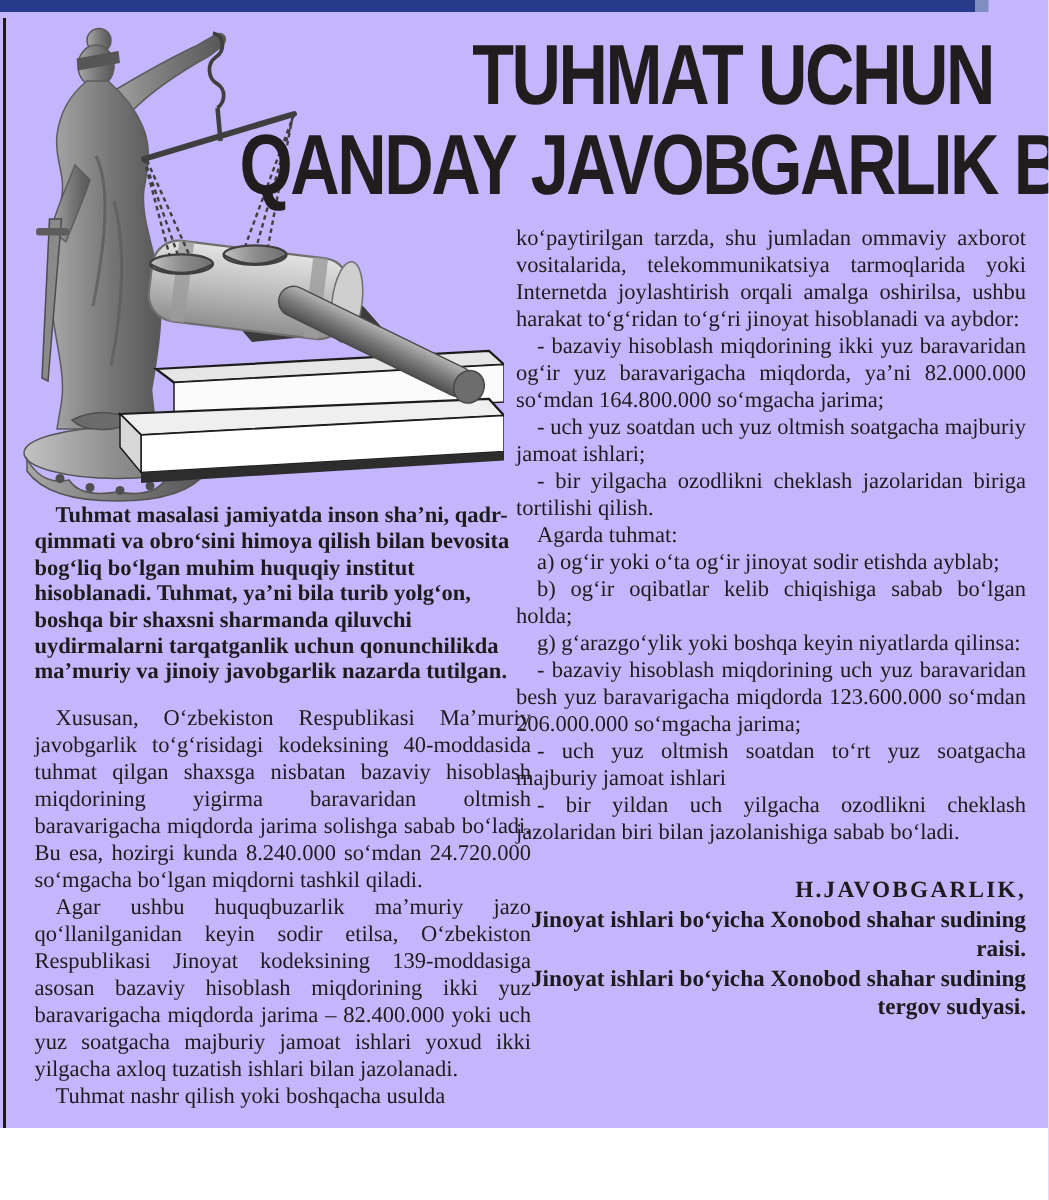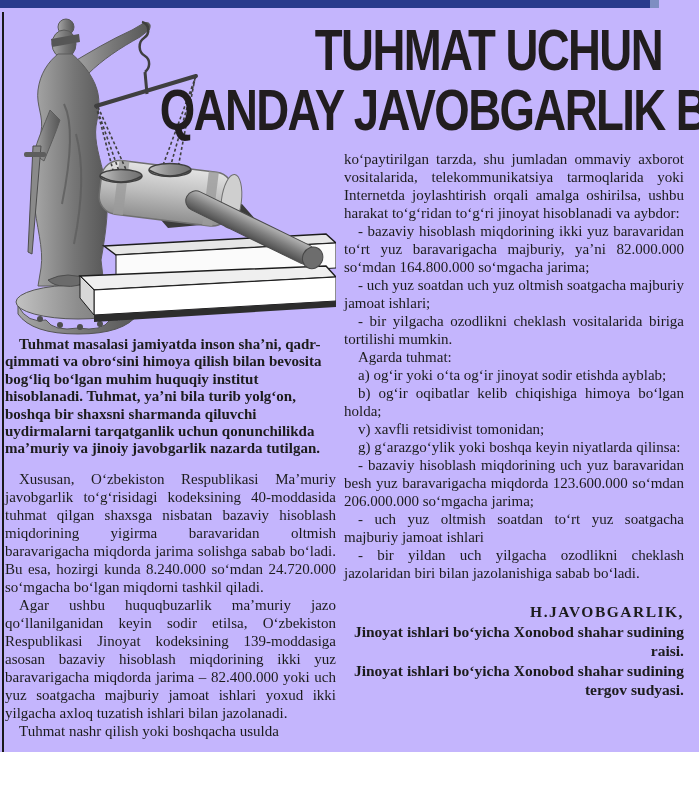--- a/index.html
+++ b/index.html
@@ -29,21 +29,21 @@
     transform:scaleX(0.80);
     transform-origin:100% 50%;
     letter-spacing:-2px;
     font-size:57px;
   }
   .title .t1{margin-right:30px;margin-bottom:3px;}
 
   .photo{position:absolute;left:4px;top:14px;width:332px;height:322px;}
 
   .col{position:absolute;font-size:15px;line-height:18px;text-align:justify;}
-  .col-left{left:5px;top:336px;width:331px;}
+  .col-left{left:23px;top:336px;width:331px;}
   .col-right{left:344px;top:150px;width:340px;}
 
   .intro{
     font-weight:bold;
     text-align:left;
     font-size:15px;
     line-height:17.4px;
     text-indent:14px;
     margin:0 0 10px 0;
   }
@@ -161,27 +161,26 @@
 
   <div class="col col-left">
     <p class="intro">Tuhmat masalasi jamiyatda inson sha’ni, qadr-qimmati va obroʻsini himoya qilish bilan bevosita bogʻliq boʻlgan muhim huquqiy institut hisoblanadi. Tuhmat, ya’ni bila turib yolgʻon, boshqa bir shaxsni sharmanda qiluvchi uydirmalarni tarqatganlik uchun qonunchilikda ma’muriy va jinoiy javobgarlik nazarda tutilgan.</p>
     <p class="body gap-top">Xususan, Oʻzbekiston Respublikasi Ma’muriy javobgarlik toʻgʻrisidagi kodeksining 40-moddasida tuhmat qilgan shaxsga nisbatan bazaviy hisoblash miqdorining yigirma baravaridan oltmish baravarigacha miqdorda jarima solishga sabab boʻladi. Bu esa, hozirgi kunda 8.240.000 soʻmdan 24.720.000 soʻmgacha boʻlgan miqdorni tashkil qiladi.</p>
     <p class="body">Agar ushbu huquqbuzarlik ma’muriy jazo qoʻllanilganidan keyin sodir etilsa, Oʻzbekiston Respublikasi Jinoyat kodeksining 139-moddasiga asosan bazaviy hisoblash miqdorining ikki yuz baravarigacha miqdorda jarima – 82.400.000 yoki uch yuz soatgacha majburiy jamoat ishlari yoxud ikki yilgacha axloq tuzatish ishlari bilan jazolanadi.</p>
     <p class="body">Tuhmat nashr qilish yoki boshqacha usulda</p>
   </div>
 
   <div class="col col-right">
     <p class="noindent">koʻpaytirilgan tarzda, shu jumladan ommaviy axborot vositalarida, telekommunikatsiya tarmoqlarida yoki Internetda joylashtirish orqali amalga oshirilsa, ushbu harakat toʻgʻridan toʻgʻri jinoyat hisoblanadi va aybdor:</p>
-    <p class="body">- bazaviy hisoblash miqdorining ikki yuz baravaridan toʻrt yuz baravarigacha majburiy, ya’ni 82.000.000 soʻmdan 164.800.000 soʻmgacha jarima;</p>
+    <p class="body">- bazaviy hisoblash miqdorining ikki yuz baravaridan ogʻir yuz baravarigacha miqdorda, ya’ni 82.000.000 soʻmdan 164.800.000 soʻmgacha jarima;</p>
     <p class="body">- uch yuz soatdan uch yuz oltmish soatgacha majburiy jamoat ishlari;</p>
-    <p class="body">- bir yilgacha ozodlikni cheklash vositalarida biriga tortilishi mumkin.</p>
+    <p class="body">- bir yilgacha ozodlikni cheklash jazolaridan biriga tortilishi qilish.</p>
     <p class="body">Agarda tuhmat:</p>
     <p class="body">a) ogʻir yoki oʻta ogʻir jinoyat sodir etishda ayblab;</p>
-    <p class="body">b) ogʻir oqibatlar kelib chiqishiga himoya boʻlgan holda;</p>
-    <p class="body">v) xavfli retsidivist tomonidan;</p>
+    <p class="body">b) ogʻir oqibatlar kelib chiqishiga sabab boʻlgan holda;</p>
     <p class="body">g) gʻarazgoʻylik yoki boshqa keyin niyatlarda qilinsa:</p>
     <p class="body">- bazaviy hisoblash miqdorining uch yuz baravaridan besh yuz baravarigacha miqdorda 123.600.000 soʻmdan 206.000.000 soʻmgacha jarima;</p>
     <p class="body">- uch yuz oltmish soatdan toʻrt yuz soatgacha majburiy jamoat ishlari</p>
     <p class="body">- bir yildan uch yilgacha ozodlikni cheklash jazolaridan biri bilan jazolanishiga sabab boʻladi.</p>
 
     <div class="signature">
       <div class="sig-name">H.JAVOBGARLIK,</div>
       <div>Jinoyat ishlari boʻyicha Xonobod shahar sudining raisi.</div>
       <div>Jinoyat ishlari boʻyicha Xonobod shahar sudining tergov sudyasi.</div>
     </div>

